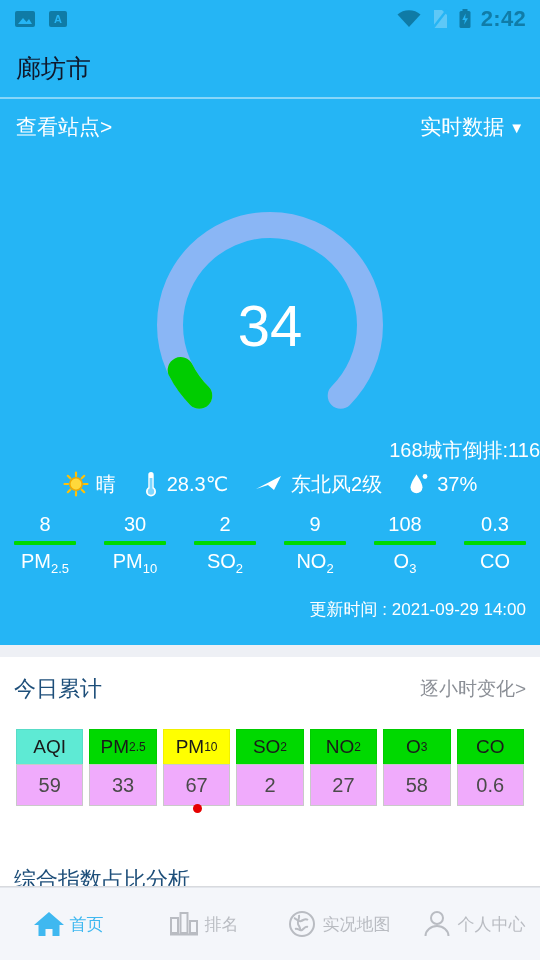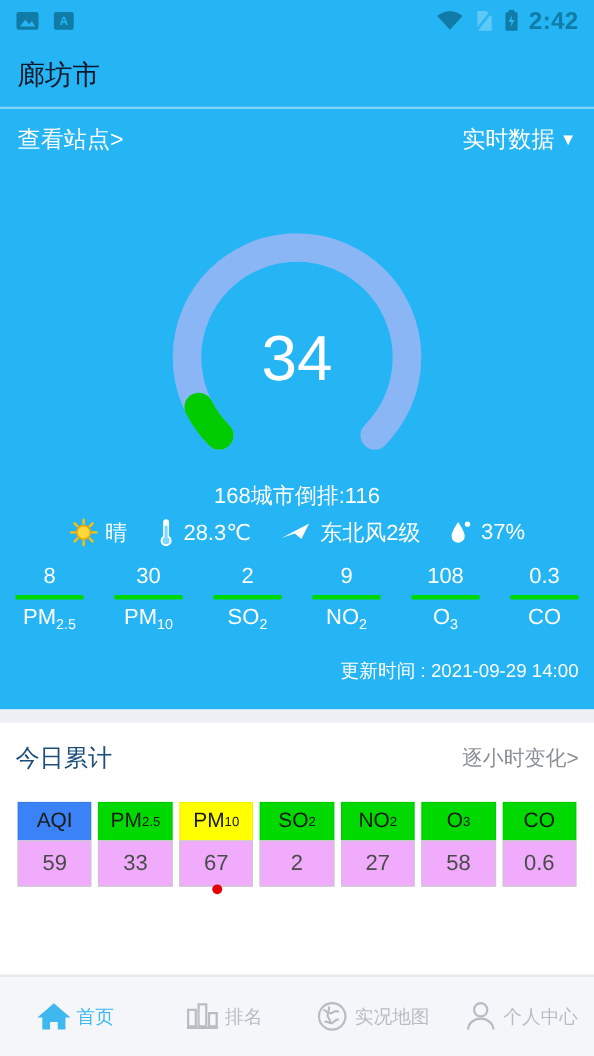--- a/index.html
+++ b/index.html
@@ -49,21 +49,21 @@
   .gauge-wrap {
     position: absolute; left: 0; top: 205px; width: 540px; height: 230px; text-decoration: underline;
   }
   .gauge-svg { position: absolute; left: 150px; top: 0; }
   .gauge-value {
     position: absolute; left: 0; top: 92px; width: 540px; text-align: center;
     color: #ffffff; font-size: 58px; font-weight: 300; line-height: 1;
   }
 
   .rank-line {
-    position: absolute; left: 0; top: 437px; width: 540px; text-align: center;
+    position: absolute; left: 0; top: 437px; width: 540px; text-align: right;
     color: #ffffff; font-size: 20px;
   }
 
   
   .weather-row {
     position: absolute; left: 0; top: 468px; width: 540px; height: 32px;
     display: flex; align-items: center; justify-content: center; gap: 26px;
   }
   .weather-item { display: flex; align-items: center; gap: 7px; }
   .weather-text { color: #ffffff; font-size: 20px; }
@@ -291,21 +291,21 @@
 
   <div class="gap-strip"></div>
 
   <div class="card-today">
     <div class="card-head">
       <span class="card-title">今日累计</span>
       <span class="card-link">逐小时变化&gt;</span>
     </div>
     <div class="aqi-table">
       <div class="aqi-col">
-        <div class="aqi-head" style="background:#3b82f6">
+        <div class="aqi-head" style="background:#5eead4">
             <span>AQI</span>
             <sub></sub>
           </div>
         <div class="aqi-cell">59</div>
       </div>
       <div class="aqi-col">
         <div class="aqi-head" style="background:#00d900">
             <span>PM</span>
             <sub>2.5</sub>
           </div>
@@ -344,20 +344,23 @@
             <span>CO</span>
             <sub></sub>
           </div>
         <div class="aqi-cell">0.6</div>
       </div>
     </div>
   </div>
 
   <div class="carousel-dot"></div>
 
+  <div class="section2">
+    <div class="section2-title">综合指数占比分析</div>
+  </div>
   <div class="section2-rule"></div>
 
   <div class="bottom-nav">
     <div class="nav-item active">
       <svg width="34" height="30" viewBox="0 0 34 30">
         <path d="M17 3 L32 16 h-4.5 v11 h-7 v-7 h-7 v7 h-7 V16 H2 z" fill="#3fb8f0"></path>
       </svg>
       <span class="nav-label">首页</span>
     </div>
     <div class="nav-item">

